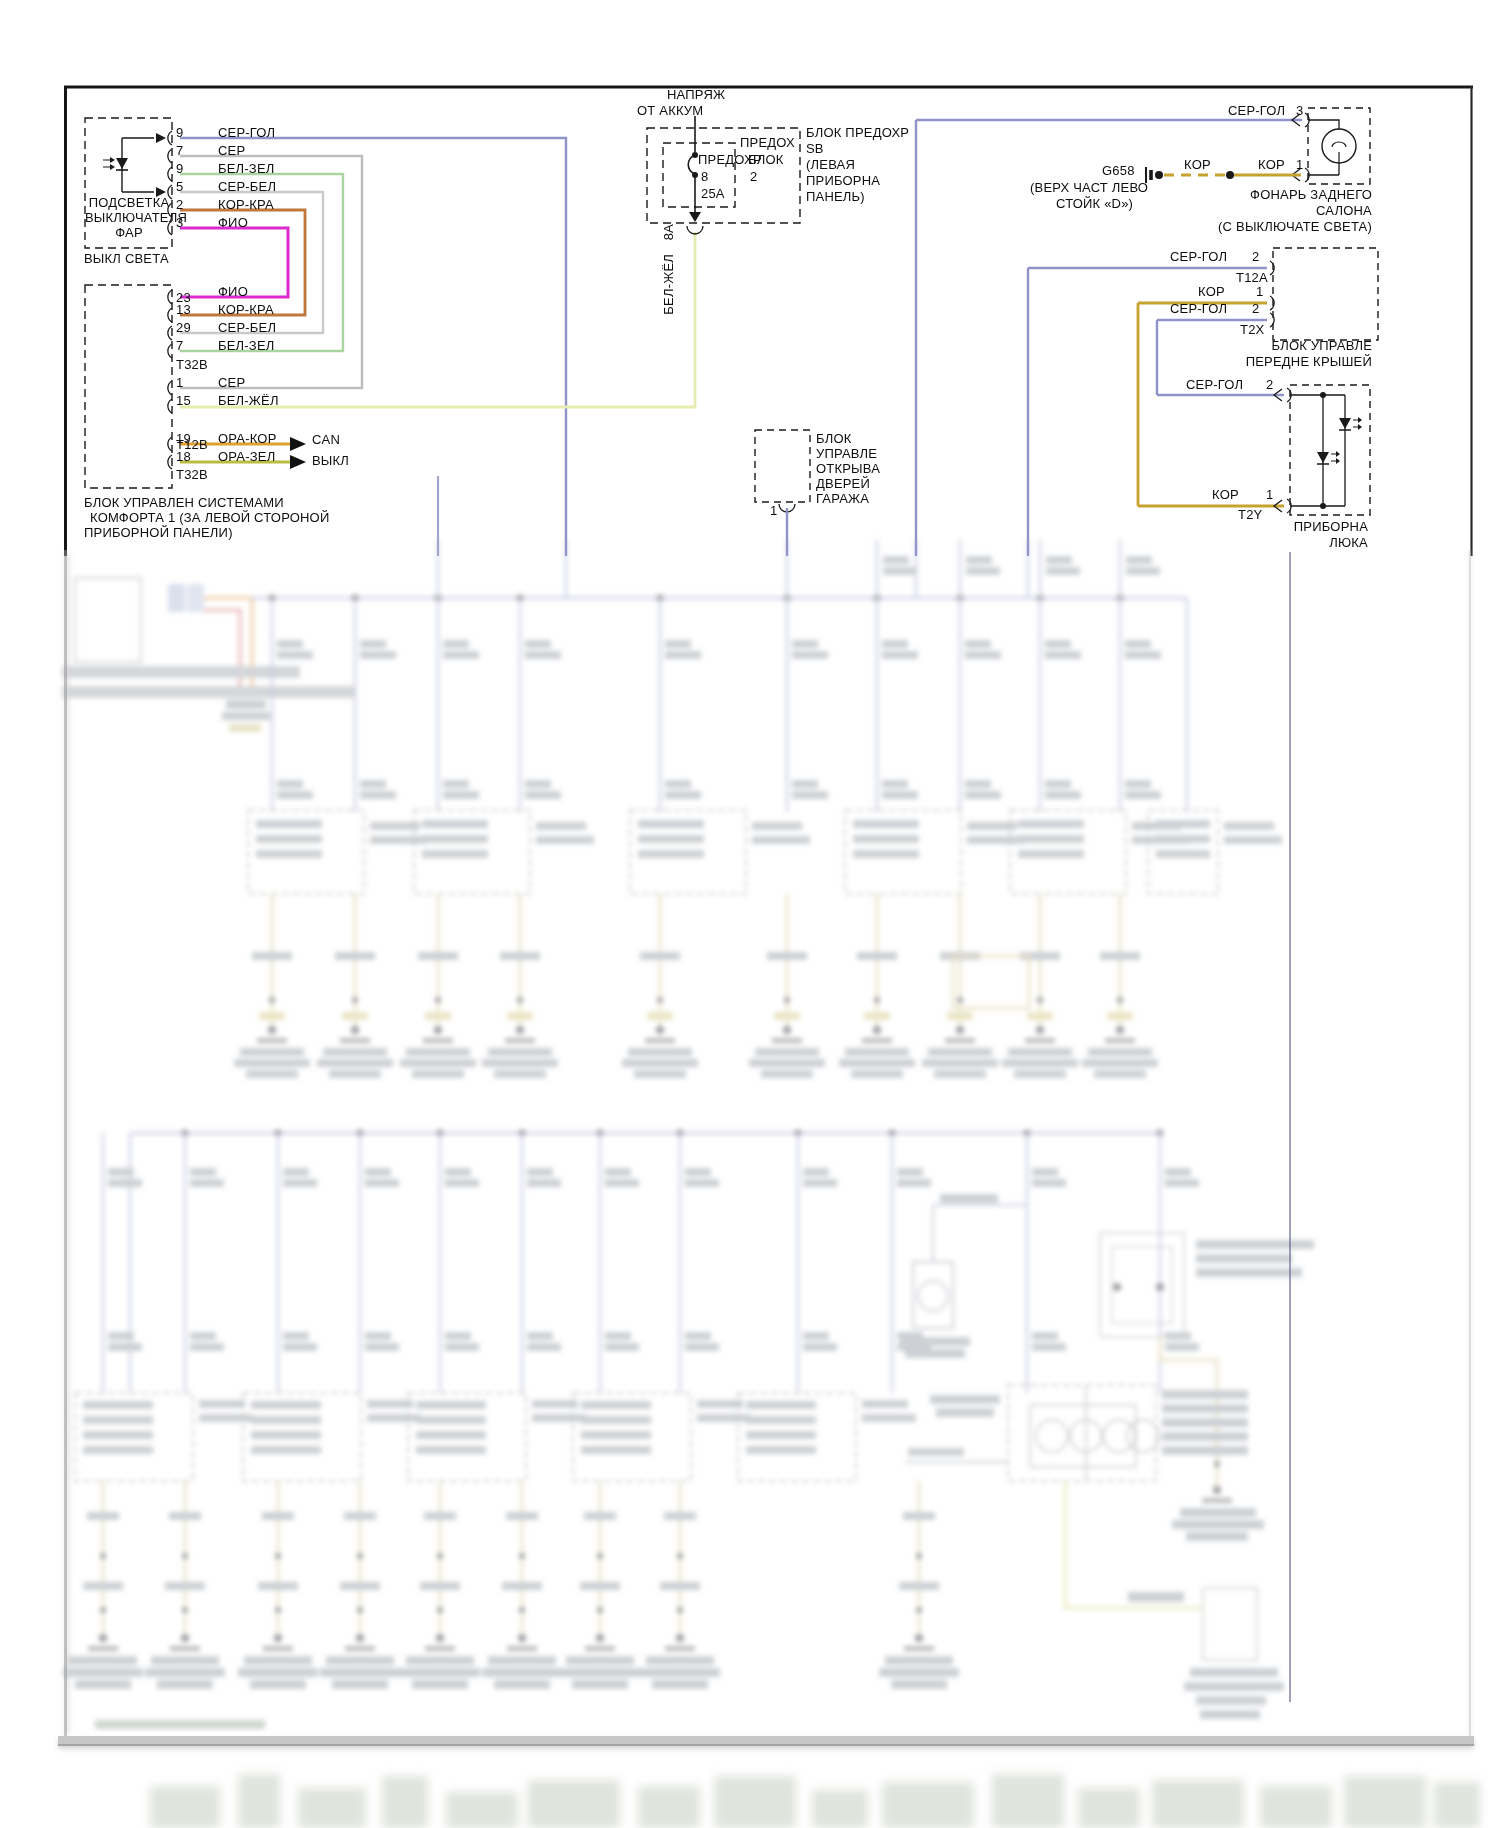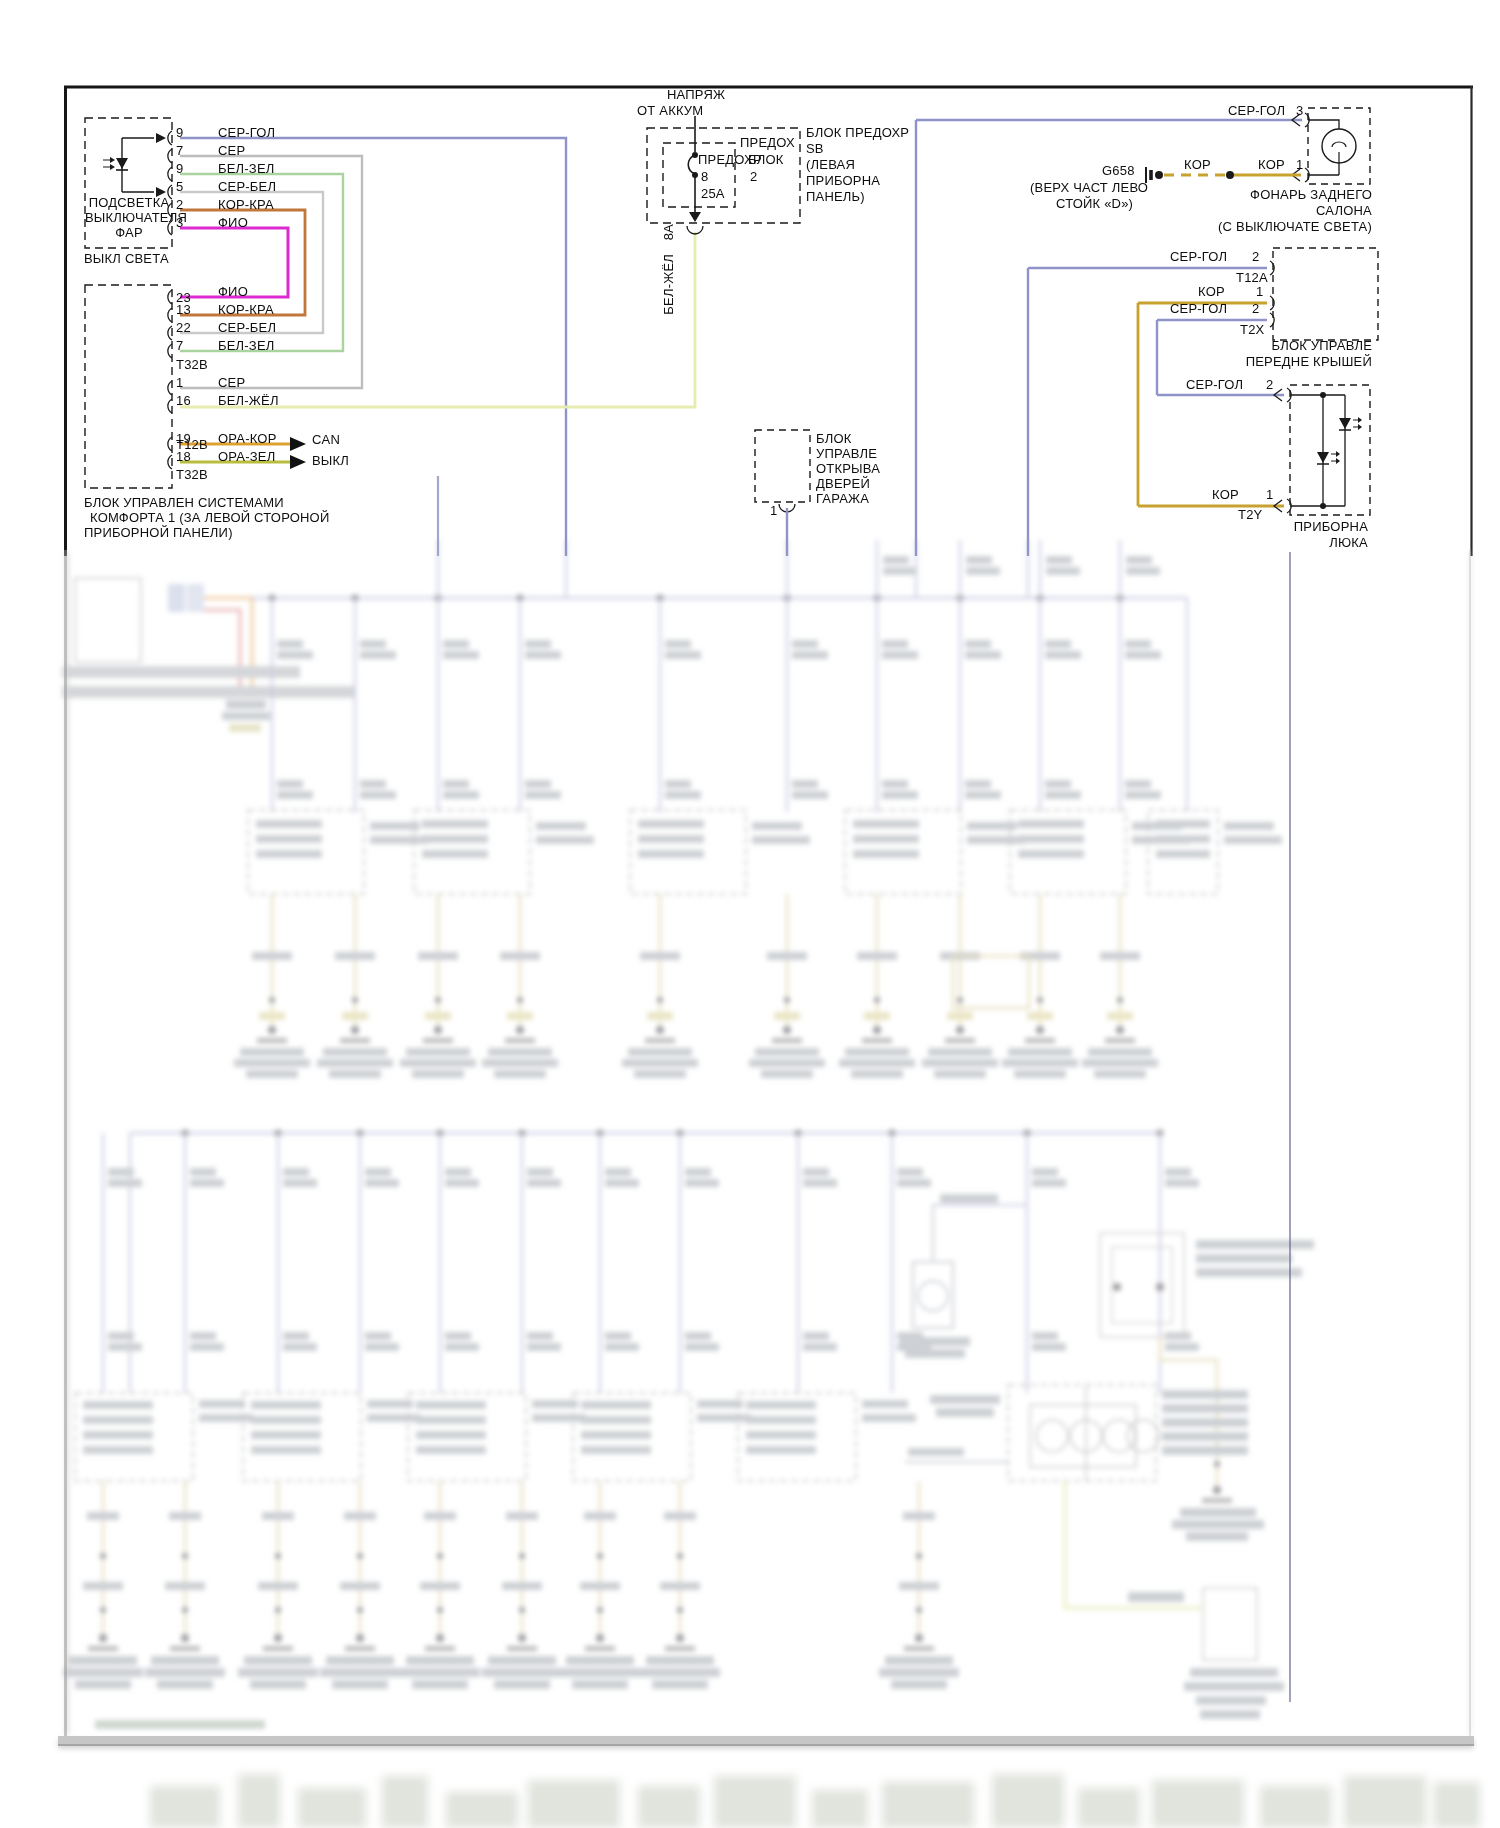--- a/index.html
+++ b/index.html
@@ -174,28 +174,28 @@
     <div class="lb" style="left:218px;top:216px">ФИО</div>
     <div class="lb ctr" style="left:85px;top:196px;width:88px">ПОДСВЕТКА</div>
     <div class="lb ctr" style="left:85px;top:211px;width:88px">ВЫКЛЮЧАТЕЛЯ</div>
     <div class="lb ctr" style="left:85px;top:226px;width:88px">ФАР</div>
     <div class="lb" style="left:84px;top:252px">ВЫКЛ СВЕТА</div>
 
     <div class="lb" style="left:176px;top:291px">23</div>
     <div class="lb" style="left:218px;top:285px">ФИО</div>
     <div class="lb" style="left:176px;top:303px">13</div>
     <div class="lb" style="left:218px;top:303px">КОР-КРА</div>
-    <div class="lb" style="left:176px;top:321px">22</div>
+    <div class="lb" style="left:176px;top:321px">29</div>
     <div class="lb" style="left:218px;top:321px">СЕР-БЕЛ</div>
     <div class="lb" style="left:176px;top:339px">7</div>
     <div class="lb" style="left:218px;top:339px">БЕЛ-ЗЕЛ</div>
     <div class="lb" style="left:176px;top:358px">T32B</div>
     <div class="lb" style="left:176px;top:376px">1</div>
     <div class="lb" style="left:218px;top:376px">СЕР</div>
-    <div class="lb" style="left:176px;top:394px">16</div>
+    <div class="lb" style="left:176px;top:394px">15</div>
     <div class="lb" style="left:218px;top:394px">БЕЛ-ЖЁЛ</div>
     <div class="lb" style="left:176px;top:438px">T12B</div>
     <div class="lb" style="left:176px;top:432px">19</div>
     <div class="lb" style="left:218px;top:432px">ОРА-КОР</div>
     <div class="lb" style="left:176px;top:450px">18</div>
     <div class="lb" style="left:218px;top:450px">ОРА-ЗЕЛ</div>
     <div class="lb" style="left:176px;top:468px">T32B</div>
     <div class="lb" style="left:312px;top:433px">CAN</div>
     <div class="lb" style="left:312px;top:454px">ВЫКЛ</div>
     <div class="lb" style="left:84px;top:496px">БЛОК УПРАВЛЕН СИСТЕМАМИ</div>

